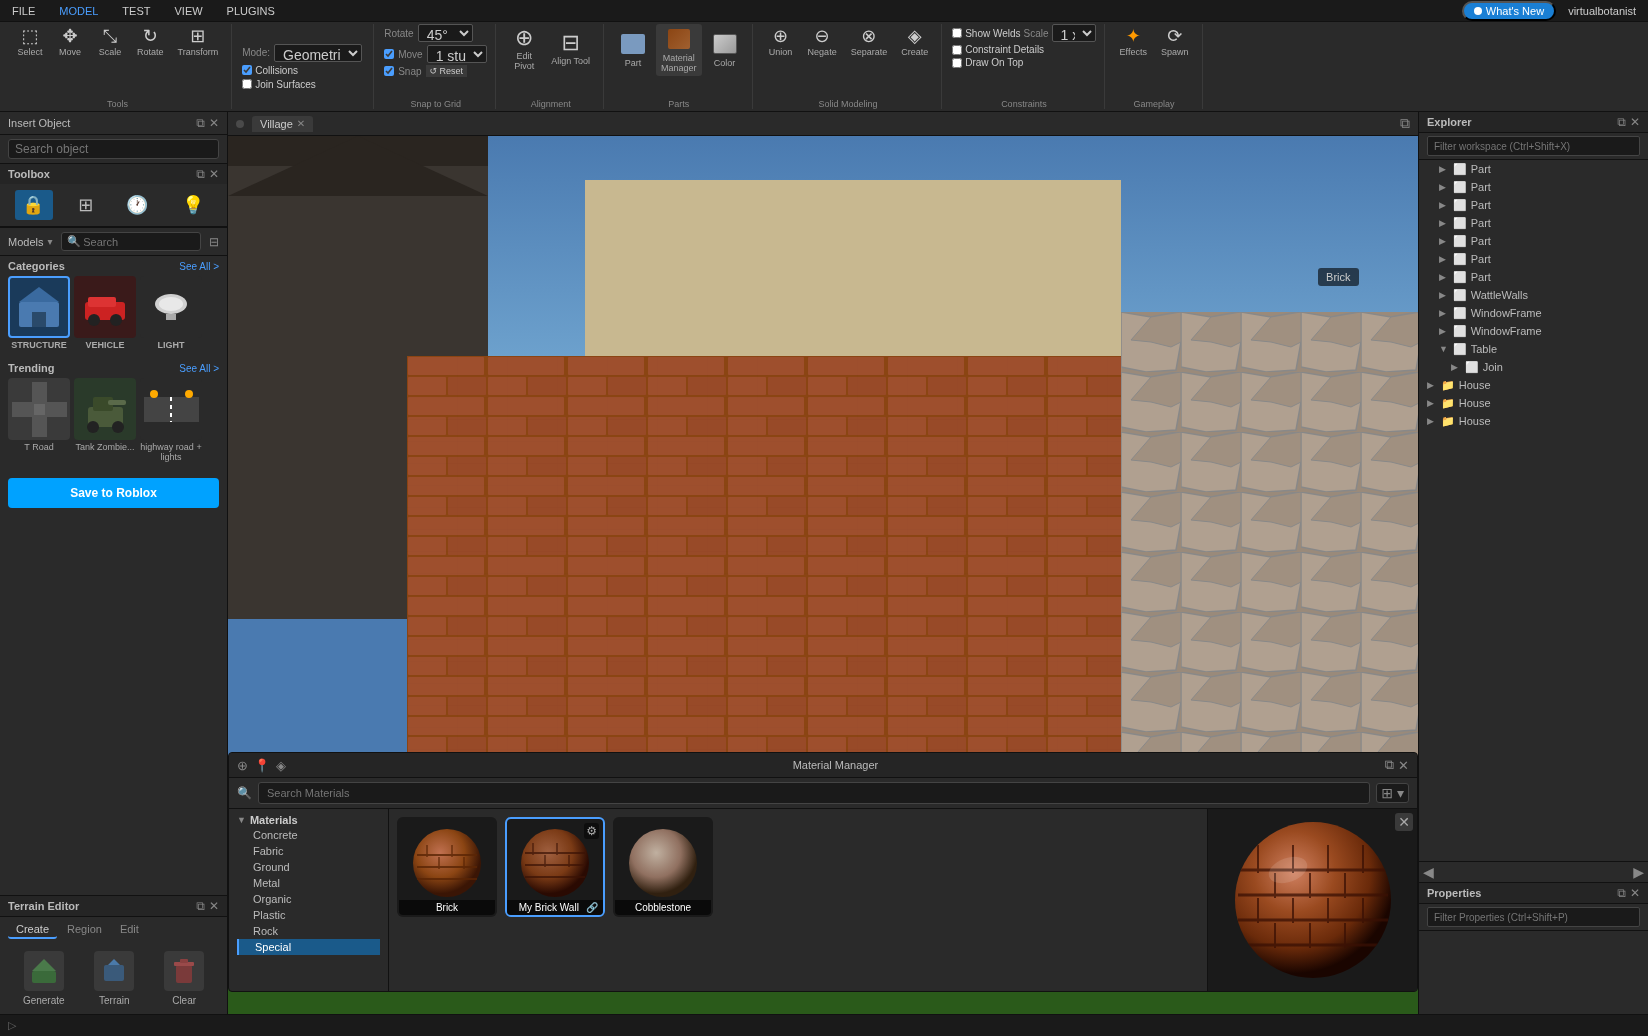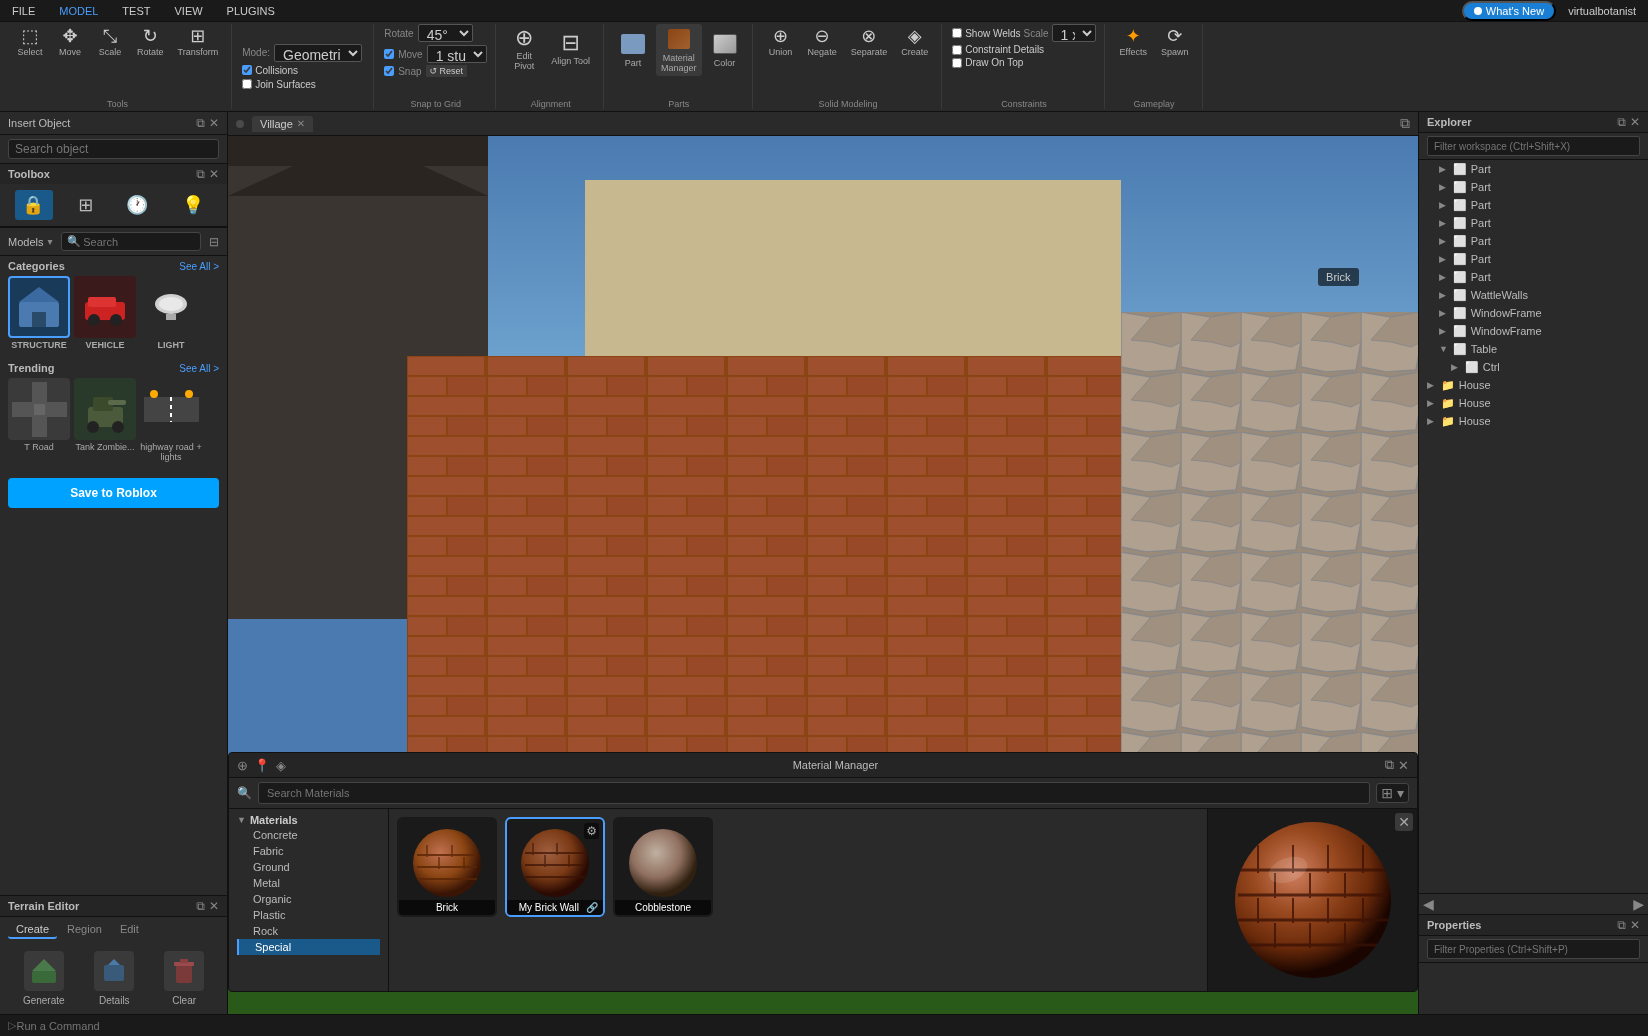--- a/index.html
+++ b/index.html
@@ -68,21 +68,21 @@
     #right-panel { width: 230px; background: #2a2a2a; border-left: 1px solid #111; display: flex; flex-direction: column; }
     .explorer-header { display: flex; justify-content: space-between; align-items: center; padding: 3px 8px; background: #252525; border-bottom: 1px solid #111; }
     .filter-input { background: #1a1a1a; border: 1px solid #444; border-radius: 2px; padding: 2px 6px; font-size: 10px; color: #888; width: 100%; height: 20px; margin: 3px 8px; }
     .explorer-tree { flex: 1; overflow-y: auto; }
     .tree-item { display: flex; align-items: center; padding: 1px 8px; gap: 4px; cursor: pointer; height: 18px; }
     .tree-arrow { font-size: 9px; color: #888; width: 10px; }
     .tree-label { font-size: 11px; color: #bbb; }
     .tree-indent-1 { padding-left: 20px; }
     .tree-indent-2 { padding-left: 32px; }
     .scroll-arrows { display: flex; justify-content: space-between; padding: 2px 4px; border-top: 1px solid #111; }
-    .properties-section { border-top: 1px solid #111; height: 100px; }
+    .properties-section { border-top: 1px solid #111; height: 132px; }
     .properties-header { display: flex; justify-content: space-between; align-items: center; padding: 3px 8px; background: #252525; border-bottom: 1px solid #111; }
 
     
     #bottom-bar { height: 22px; background: #1a1a1a; border-top: 1px solid #111; display: flex; align-items: center; padding: 0 8px; }
     #command-input { background: transparent; border: none; outline: none; color: #888; font-size: 11px; flex: 1; }
 
     
     #material-manager { position: absolute; bottom: 22px; left: 228px; right: 230px; height: 240px; background: #2a2a2a; border: 1px solid #111; border-radius: 4px; z-index: 10; display: flex; flex-direction: column; }
     .mm-header { display: flex; align-items: center; justify-content: space-between; padding: 4px 8px; background: #252525; border-bottom: 1px solid #111; border-radius: 4px 4px 0 0; }
     .mm-title { font-size: 11px; color: #bbb; text-align: center; flex: 1; }
@@ -621,21 +621,21 @@
         <span class="tree-label">WindowFrame</span>
       </div>
       <div class="tree-item tree-indent-1">
         <span class="tree-arrow">▼</span>
         <span style="font-size:11px;color:#aa8855;">⬜</span>
         <span class="tree-label">Table</span>
       </div>
       <div class="tree-item tree-indent-2">
         <span class="tree-arrow">▶</span>
         <span style="font-size:11px;color:#7a9abf;">⬜</span>
-        <span class="tree-label">Ctrl</span>
+        <span class="tree-label">Join</span>
       </div>
       <div class="tree-item">
         <span class="tree-arrow">▶</span>
         <span style="font-size:11px;color:#aa7744;">📁</span>
         <span class="tree-label">House</span>
       </div>
       <div class="tree-item">
         <span class="tree-arrow">▶</span>
         <span style="font-size:11px;color:#aa7744;">📁</span>
         <span class="tree-label">House</span>
@@ -689,21 +689,21 @@
         </div>
         <span class="te-action-label">Generate</span>
       </div>
       <div class="te-action">
         <div class="te-action-icon">
           <svg width="28" height="28" viewBox="0 0 28 28">
               <rect x="4" y="8" width="20" height="16" fill="#3a5a7a" rx="2"></rect>
               <polygon points="14,2 20,8 8,8" fill="#4a7aaa"></polygon>
             </svg>
         </div>
-        <span class="te-action-label">Details</span>
+        <span class="te-action-label">Terrain</span>
       </div>
       <div class="te-action">
         <div class="te-action-icon">
           <svg width="28" height="28" viewBox="0 0 28 28">
               <rect x="6" y="8" width="16" height="18" fill="#7a3a3a" rx="2"></rect>
               <rect x="4" y="5" width="20" height="4" fill="#9a4a4a" rx="1"></rect>
               <rect x="10" y="2" width="8" height="4" fill="#8a4040" rx="1"></rect>
             </svg>
         </div>
         <span class="te-action-label">Clear</span>
@@ -857,14 +857,13 @@
 
           <ellipse cx="60" cy="55" rx="20" ry="12" fill="rgba(255,255,255,0.12)" transform="rotate(-20,60,55)"></ellipse>
         </svg>
       </div>
     </div>
   </div>
 </div>
 
 <div id="bottom-bar">
   <span style="font-size:11px;color:#666;">▷</span>
-  <input id="command-input" placeholder="Run a Command" style="">
 </div>
 
 </body></html>

